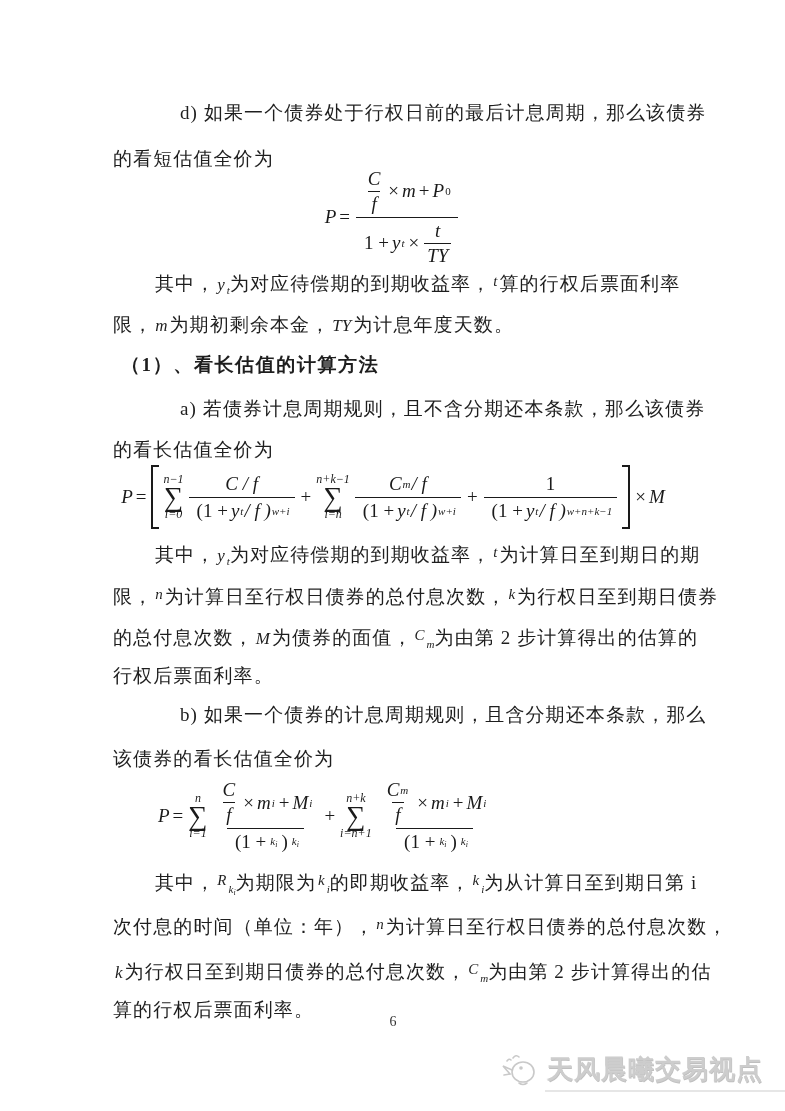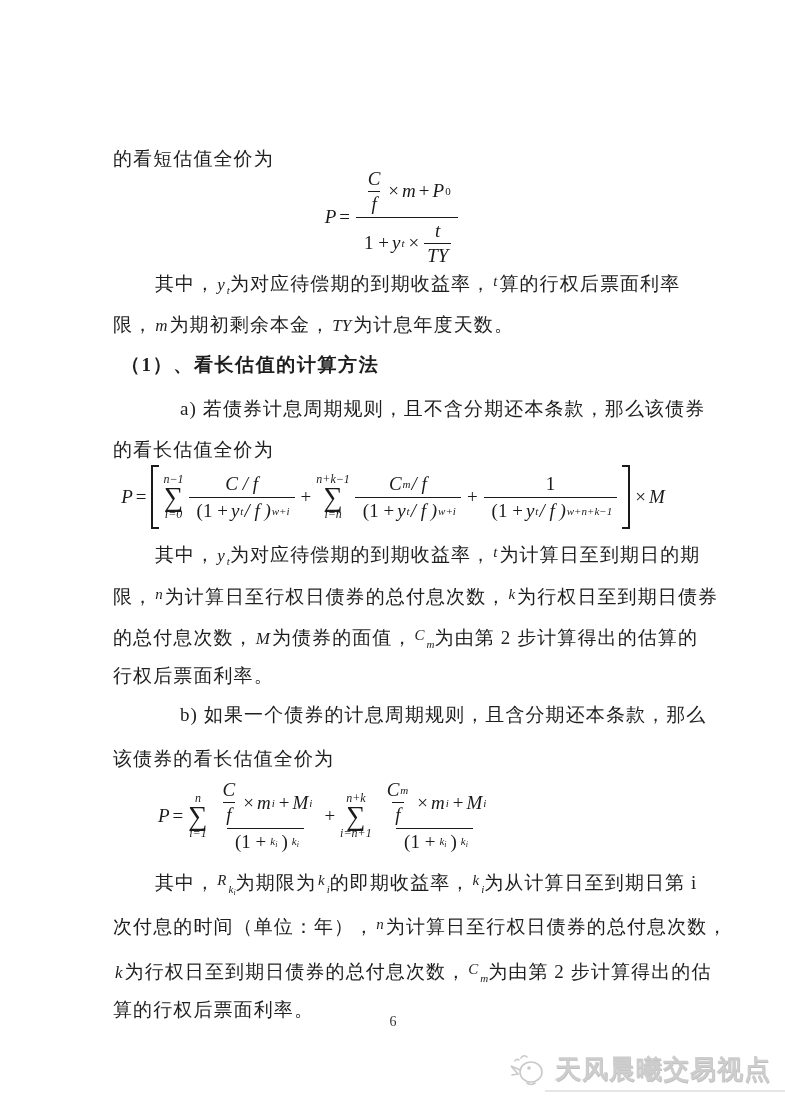--- a/index.html
+++ b/index.html
@@ -40,32 +40,33 @@
   .sum .sig { font-size:27px; line-height:24px; font-style:normal; }
   .exp { font-size:11px; font-style:italic; vertical-align:9px; margin-left:1px; letter-spacing:0; }
   .sub { font-size:11px; vertical-align:-5px; letter-spacing:0; margin:0 1px; }
   .subsub { font-size:8px; font-style:italic; vertical-align:-2px; }
   .bracket { align-self:stretch; width:6px; border:2px solid #1a1a1a; margin:1px 2px; }
   .bracket.l { border-right:none; }
   .bracket.r { border-left:none; }
   
   .page-number { position:absolute; top:1014px; left:113px; width:560px; text-align:center; font-size:14px; color:#333; }
   .watermark {
-    position:absolute; top:1050px; right:14px; display:flex; align-items:center; gap:6px;
+    position:absolute; top:1050px; right:22px; display:flex; align-items:center; gap:6px;
     font-family:"Liberation Sans","DejaVu Sans",sans-serif;
     font-size:26px; font-weight:bold; color:#cdcdcd; letter-spacing:1px;
     text-shadow:0.5px 0.5px 0 #bfbfbf;
   }
   .watermark-rule { position:absolute; top:1090px; left:545px; width:240px; height:2px; background:#e6e6e6; }
 </style>
 </head>
 <body>
 
 <div class="page">
 
+  <div class="line indent-para" style="top:100px"><span>d) 如果一个债券处于行权日前的最后计息周期，那么该债券</span></div>
   <div class="line" style="top:146px"><span>的看短估值全价为</span></div>
 
   <div class="formula" style="top:174px; left:113px; width:560px; height:86px; justify-content:center;">
     <span class="mi">P</span>
     <span class="mo">=</span>
     <span class="frac">
       <span class="fr-top row">
         <span class="frac inner">
           <span class="fr-top">
               <span class="mi">C</span>

